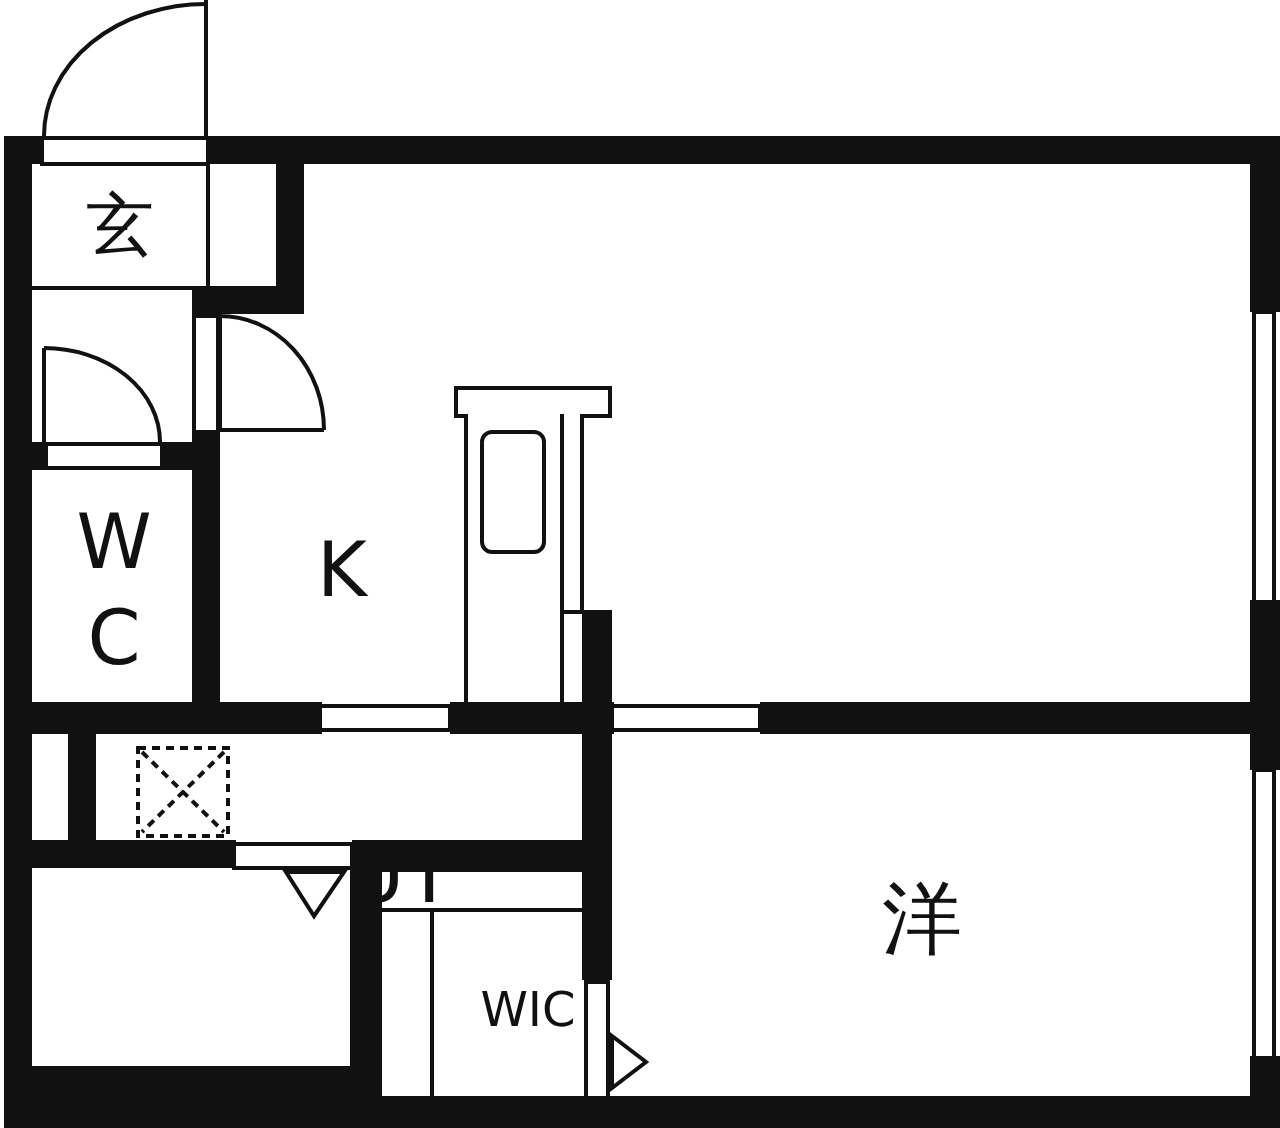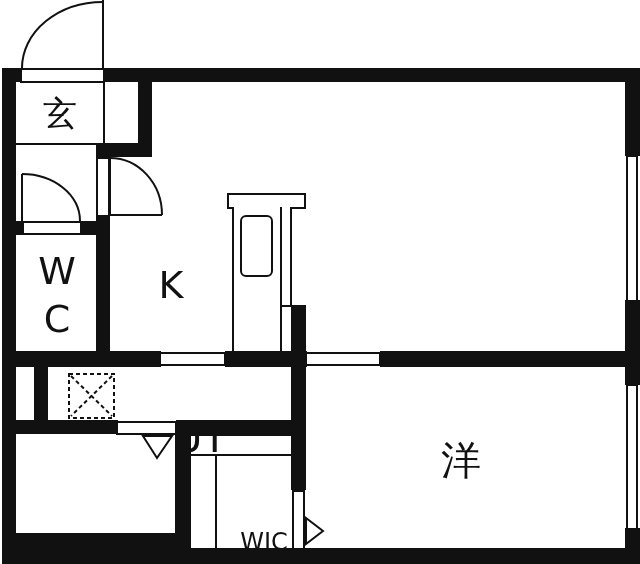--- a/index.html
+++ b/index.html
@@ -94,16 +94,16 @@
       <line x1="71" y1="376" x2="112" y2="416"></line>
       <line x1="112" y1="376" x2="71" y2="416"></line>
     </g>
   </svg>
 
   <div class="lbl" style="left:38px;top:96px;width:44px;font-size:34px;">玄</div>
   <div class="lbl" style="left:30px;top:252px;width:54px;font-size:38px;">W</div>
   <div class="lbl" style="left:30px;top:300px;width:54px;font-size:38px;">C</div>
   <div class="lbl" style="left:148px;top:266px;width:46px;font-size:38px;">K</div>
   <div class="lbl" style="left:160px;top:378px;width:80px;font-size:40px;margin-top:40px;">UT</div>
-  <div class="lbl" style="left:216px;top:493px;width:96px;font-size:24px;margin-top:37px;">WIC</div>
+  <div class="lbl" style="left:216px;top:493px;width:96px;font-size:24px;">WIC</div>
   <div class="lbl" style="left:434px;top:440px;width:54px;font-size:40px;">洋</div>
 
 </div>
 
 </body></html>

